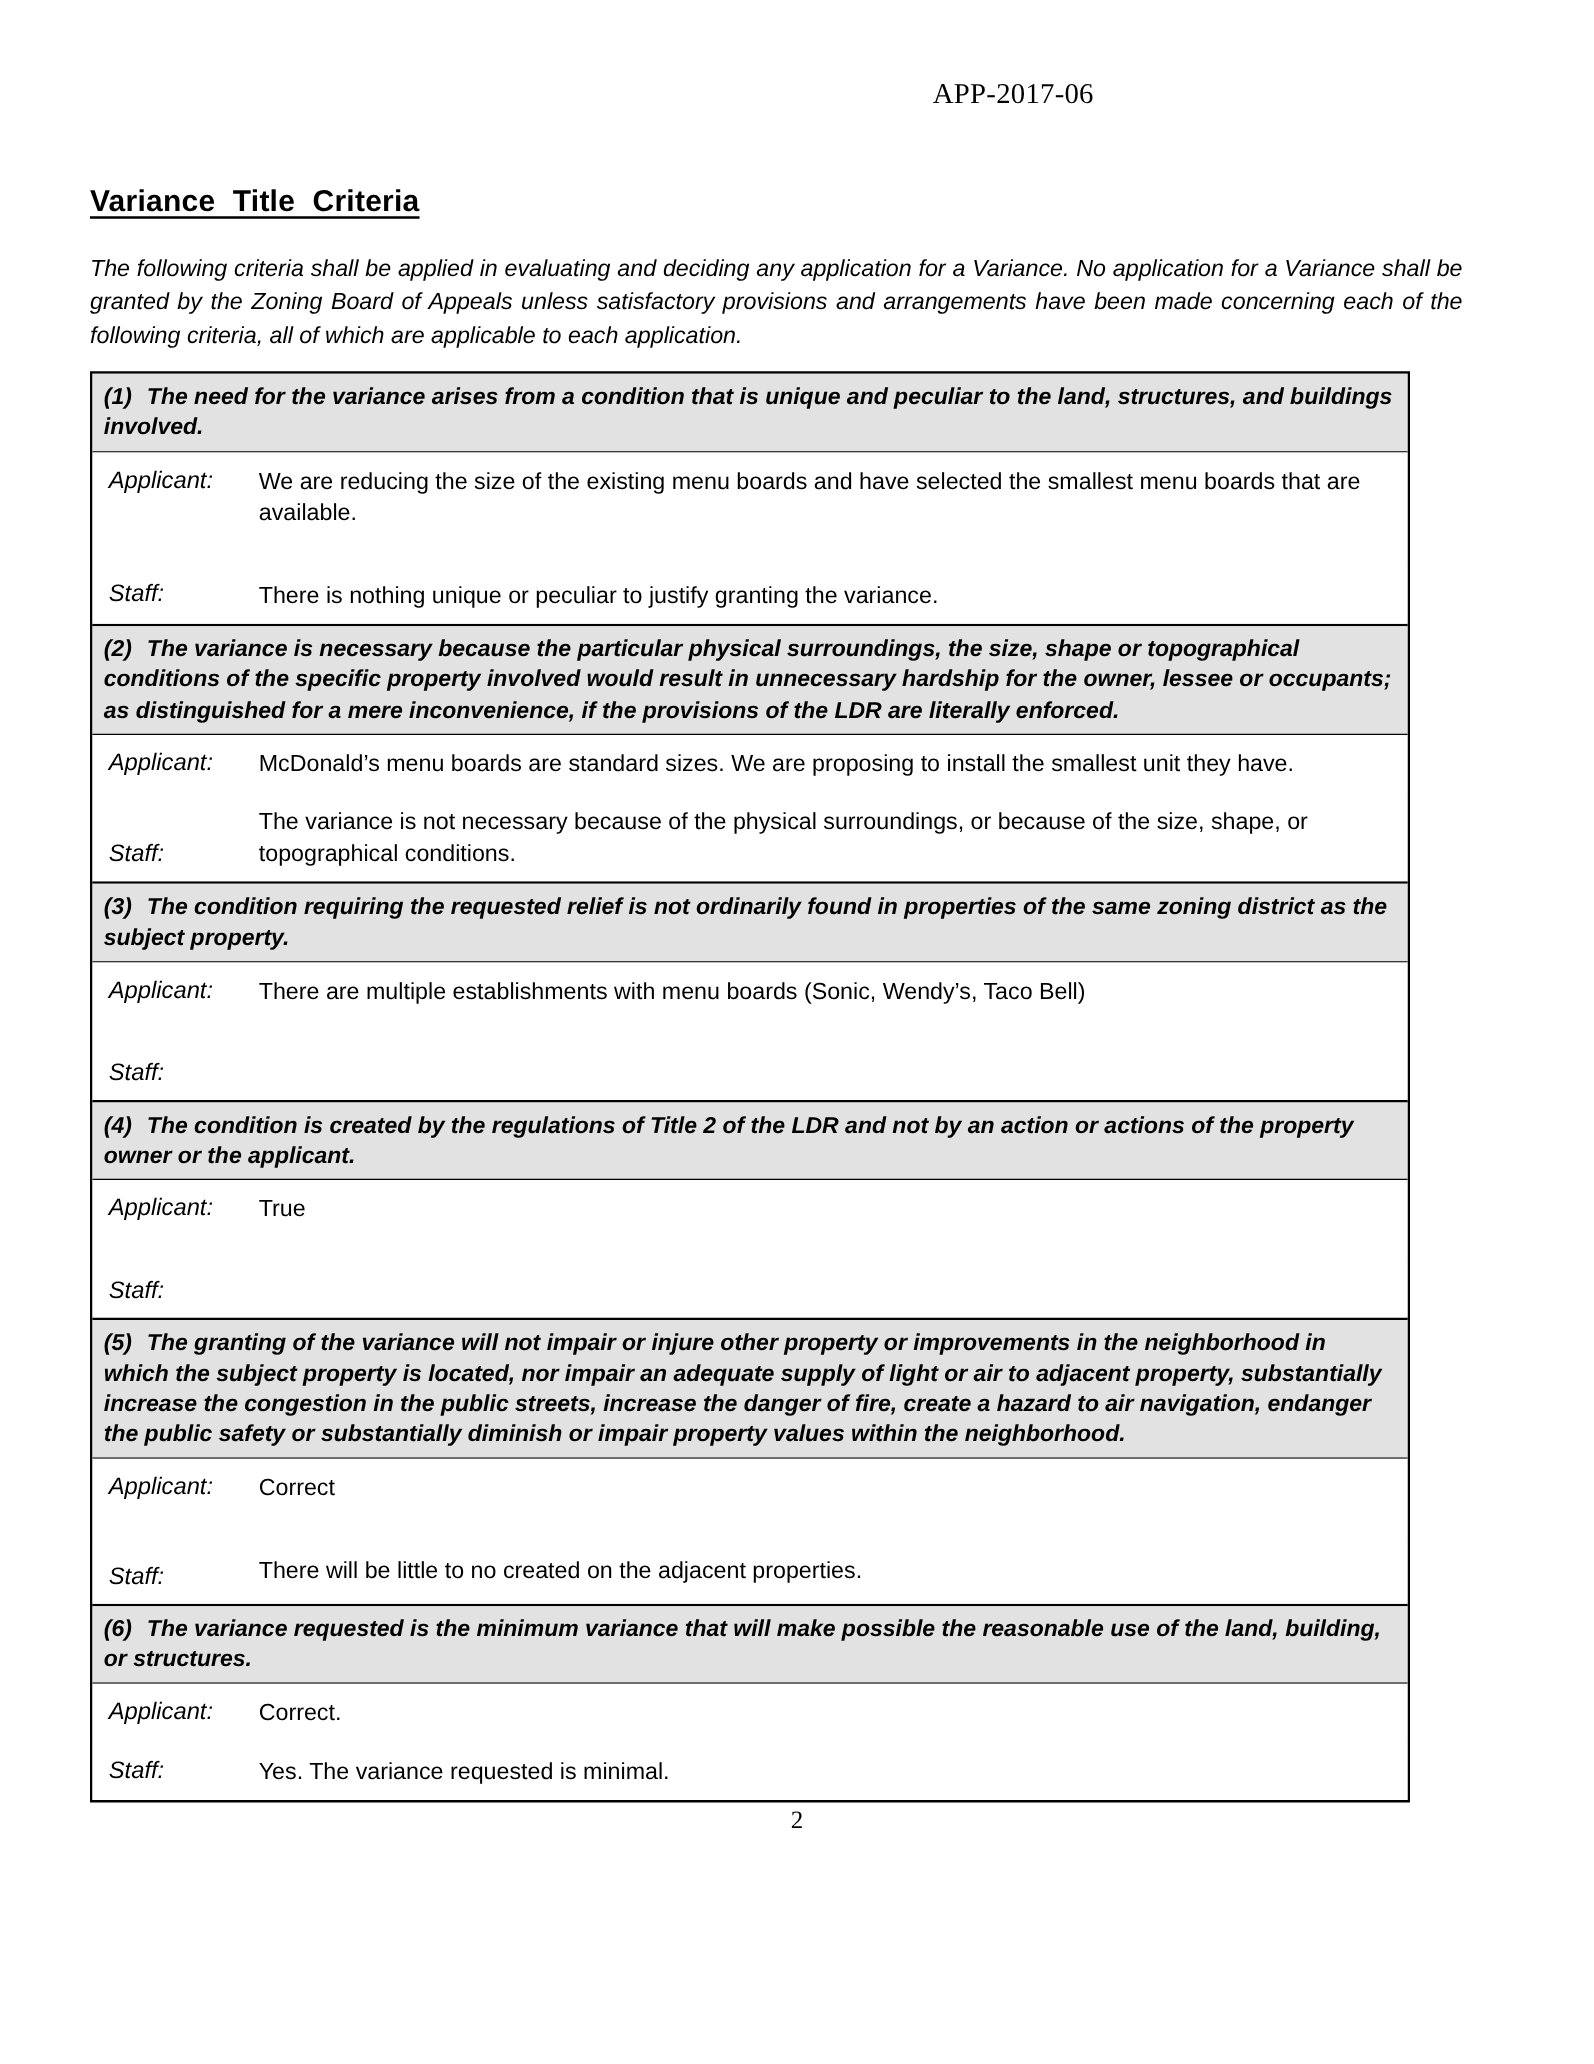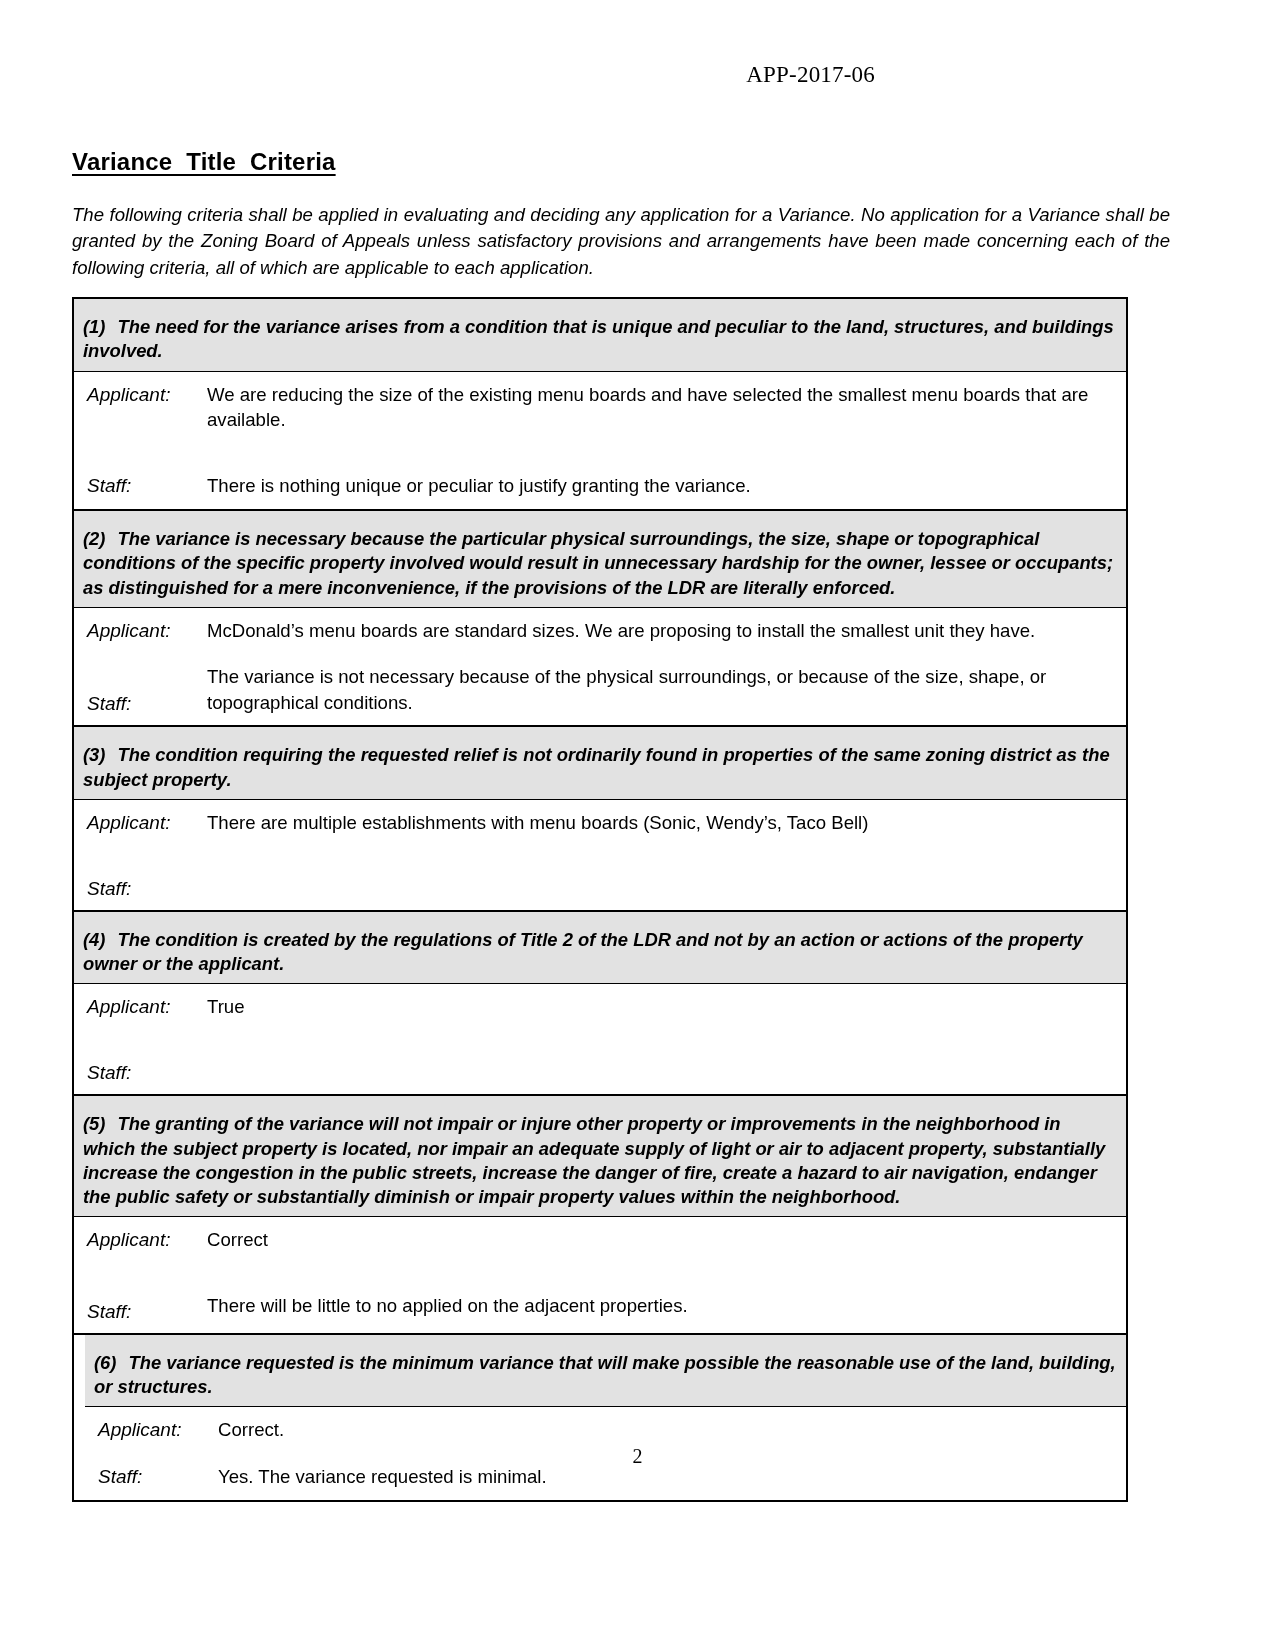--- a/index.html
+++ b/index.html
@@ -68,26 +68,25 @@
     width: 1056px;
     border: 2.5px solid #000;
     box-sizing: border-box;
     background: #fff;
   }
   .crit-block {
     border-bottom: 2.5px solid #000;
   }
   .crit-block:last-child {
     border-bottom: none;
-    margin-left: 11px;
   }
   .crit-header {
     background: #e2e2e2;
     border-bottom: 1.4px solid #000;
-    padding: 16px 9px 7px 9px;
+    padding: 6px 9px 7px 9px;
     font-size: 18.4px;
     font-weight: bold;
     font-style: italic;
     line-height: 1.32;
   }
   .crit-header .num {
     margin-right: 12px;
   }
   .qa-row {
     display: flex;
@@ -199,21 +198,21 @@
     <div class="crit-block">
       <div class="crit-header">
         <span class="num">(5)</span><span>The granting of the variance will not impair or injure other property or improvements in the neighborhood in which the subject property is located, nor impair an adequate supply of light or air to adjacent property, substantially increase the congestion in the public streets, increase the danger of fire, create a hazard to air navigation, endanger the public safety or substantially diminish or impair property values within the neighborhood.</span>
       </div>
       <div class="qa-row tall">
         <div class="qa-label">Applicant:</div>
         <div class="qa-text">Correct</div>
       </div>
       <div class="qa-row tall2">
         <div class="qa-label sunken">Staff:</div>
-        <div class="qa-text">There will be little to no applied on the adjacent properties.</div>
+        <div class="qa-text">There will be little to no created on the adjacent properties.</div>
       </div>
     </div>
 
     <div class="crit-block">
       <div class="crit-header">
         <span class="num">(6)</span><span>The variance requested is the minimum variance that will make possible the reasonable use of the land, building, or structures.</span>
       </div>
       <div class="qa-row">
         <div class="qa-label">Applicant:</div>
         <div class="qa-text">Correct.</div>

